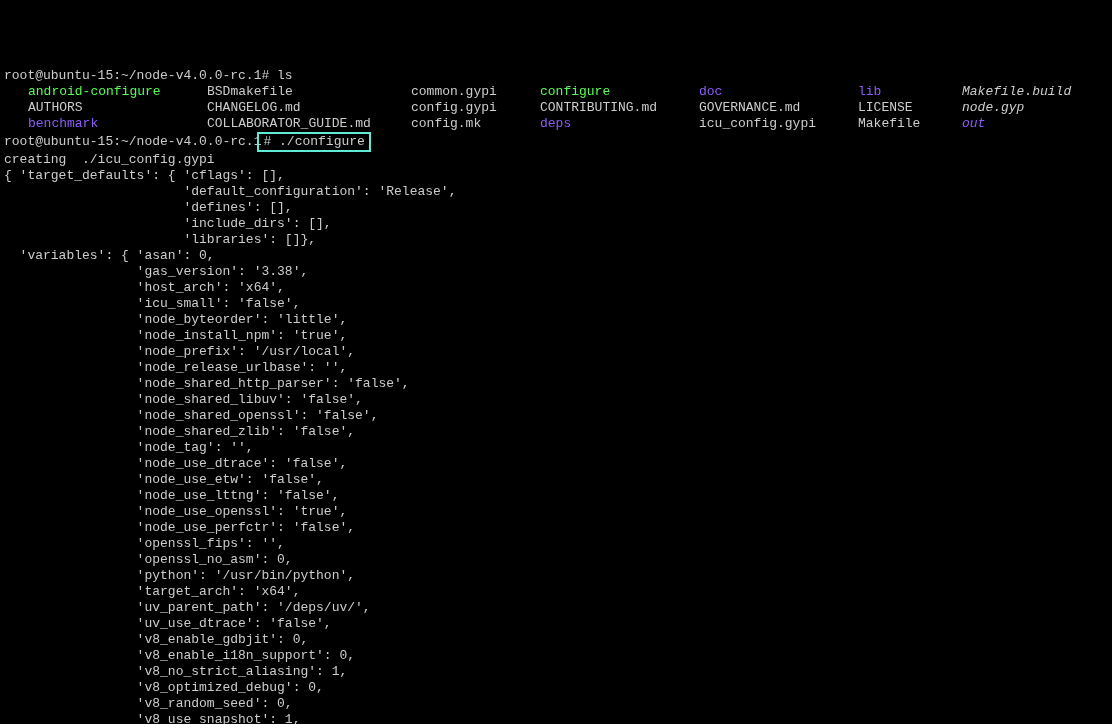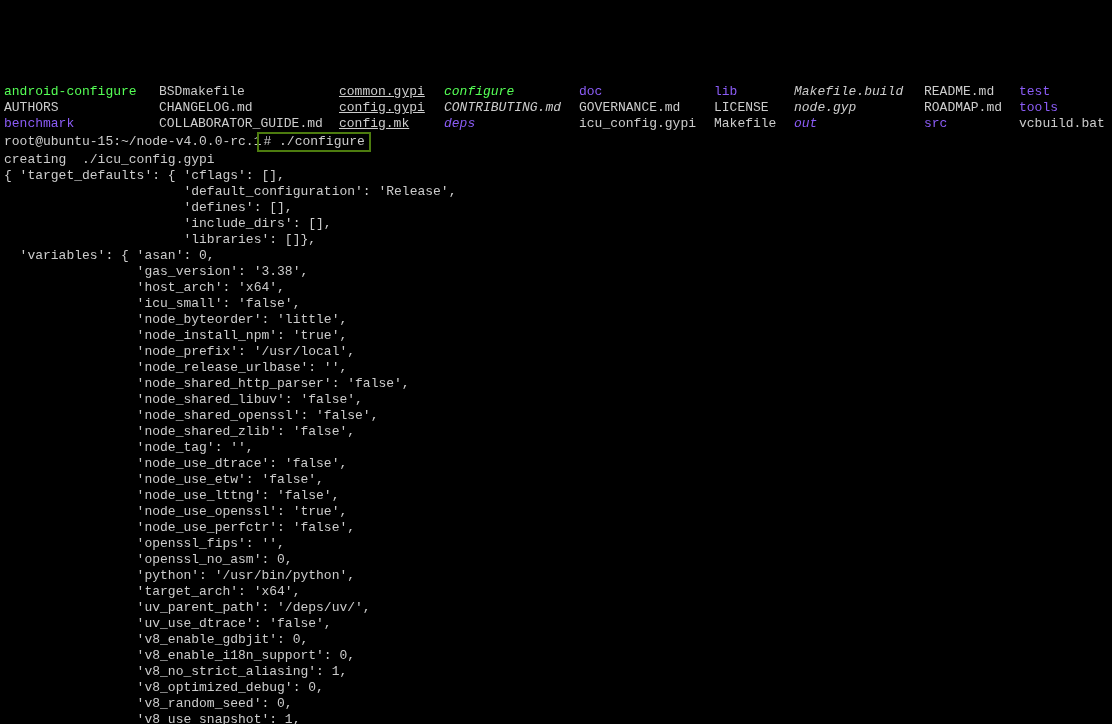--- a/index.html
+++ b/index.html
@@ -11,43 +11,43 @@
       line-height: 16px;
       padding: 4px;
       width: 1112px;
       white-space: pre;
       overflow: hidden;
     }
     .cmd { color: #cccccc; }
     .green { color: #55ff55; }
     .blue { color: #8b5cf6; }
     .red-box {
-      border: 2px solid #4d7c0f;
+      border: 2px solid #5eead4;
       display: inline-block;
       padding: 0 4px;
       margin-left: -4px;
     }
     .ls-output { display: block; }
-    .ls-col { display: inline-block; vertical-align: top; }
+    .ls-col { display: inline-block; vertical-align: top; margin-left: 24px; }
     .c1 { width: 155px; }
     .c2 { width: 180px; }
-    .c3 { width: 105px; text-decoration: underline; }
-    .c4 { width: 135px; font-style: italic; }
+    .c3 { width: 105px; }
+    .c4 { width: 135px; }
     .c5 { width: 135px; }
     .c6 { width: 80px; }
     .c7 { width: 130px; font-style: italic; }
     .c8 { width: 95px; }
     .c9 { width: 90px; }
   </style>
 </head>
 <body>
 
 
 
-<div>
+<div><span><span>root@ubuntu-15</span><span>:~/node-v4.0.0-rc.1#</span><span class="cmd"> ls</span></span>
 <span class="ls-output"><span class="ls-col c1"><span class="green">android-configure</span>
 <span>AUTHORS</span>
 <span class="blue">benchmark</span></span><span class="ls-col c2"><span>BSDmakefile</span>
 <span>CHANGELOG.md</span>
 <span>COLLABORATOR_GUIDE.md</span></span><span class="ls-col c3"><span>common.gypi</span>
 <span>config.gypi</span>
 <span>config.mk</span></span><span class="ls-col c4"><span class="green">configure</span>
 <span>CONTRIBUTING.md</span>
 <span class="blue">deps</span></span><span class="ls-col c5"><span class="blue">doc</span>
 <span>GOVERNANCE.md</span>

